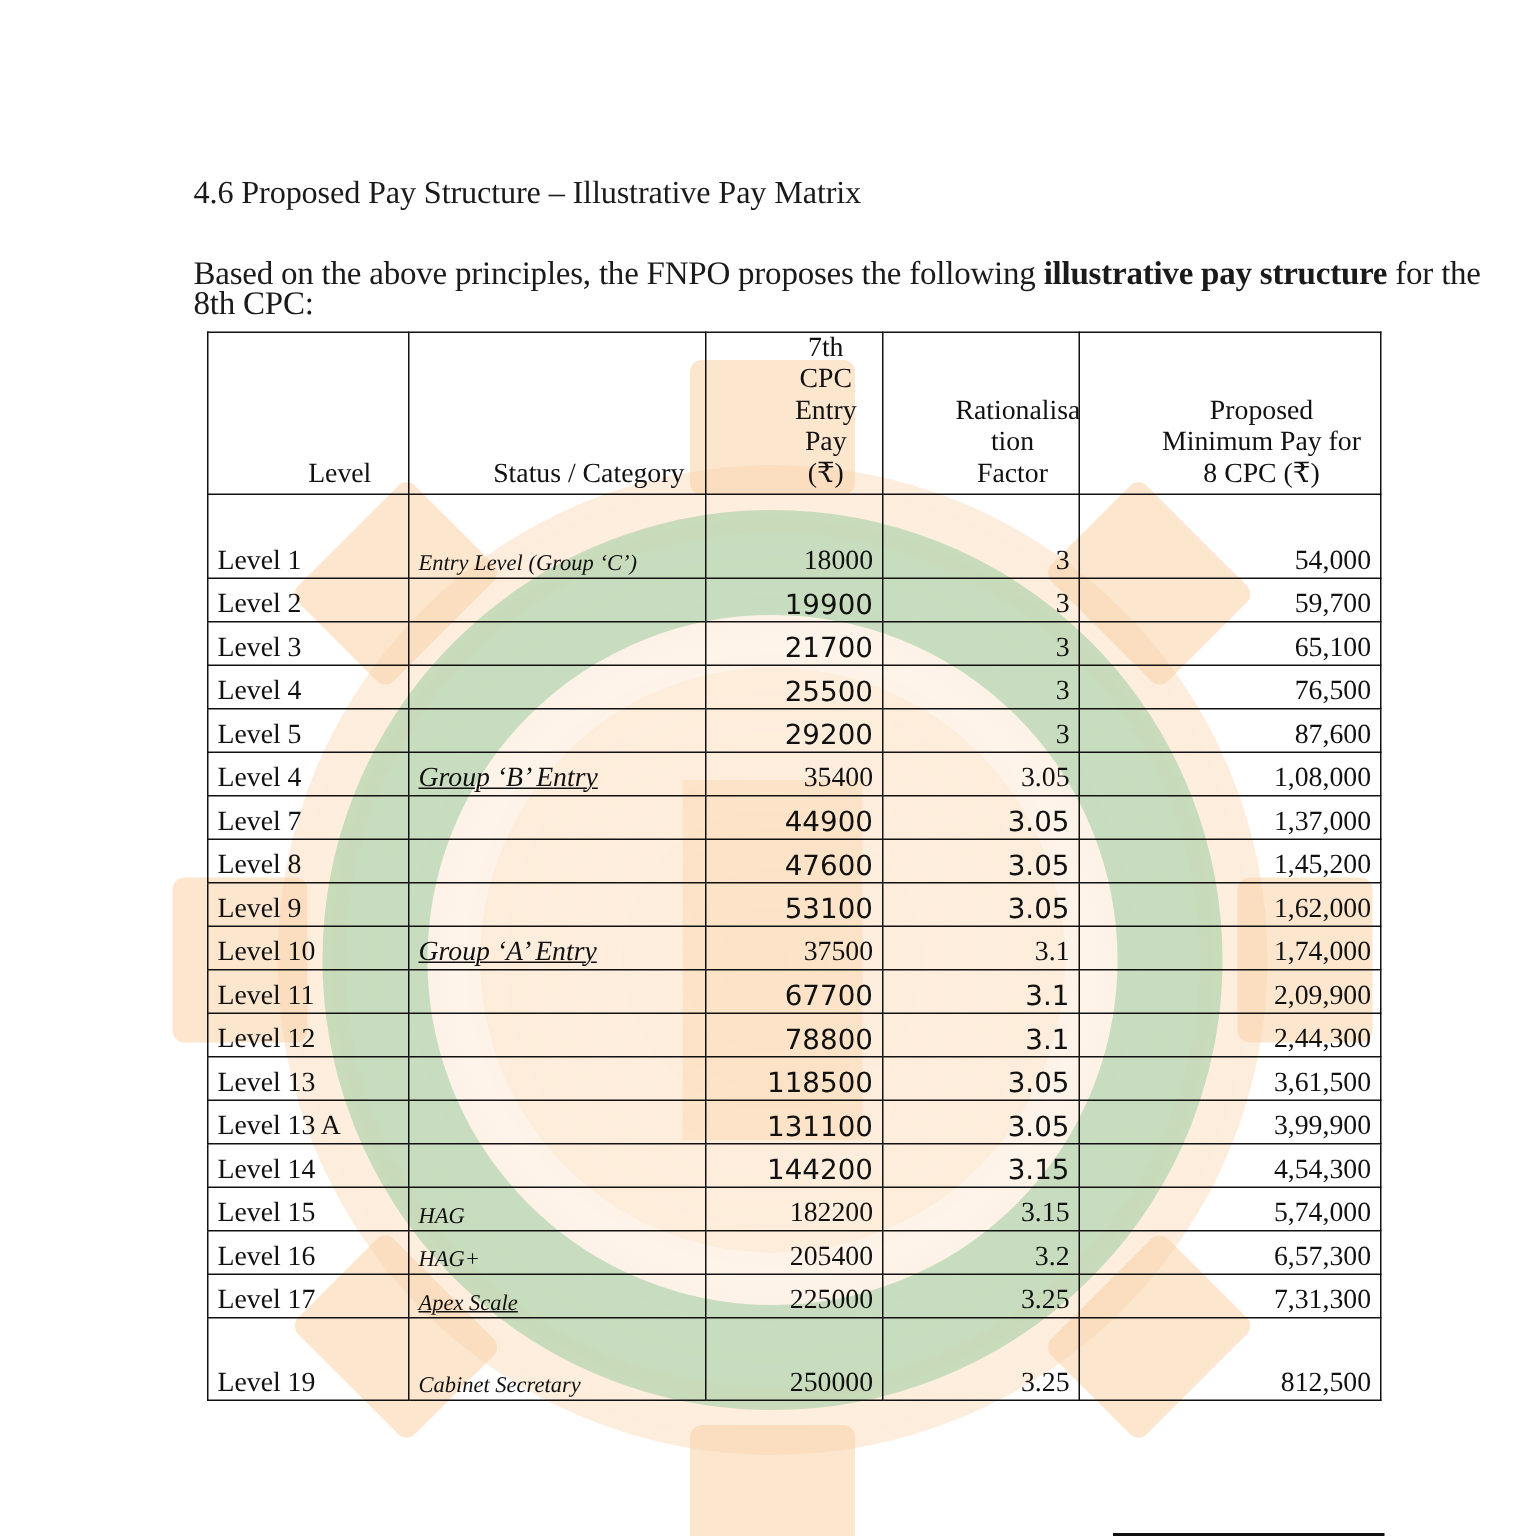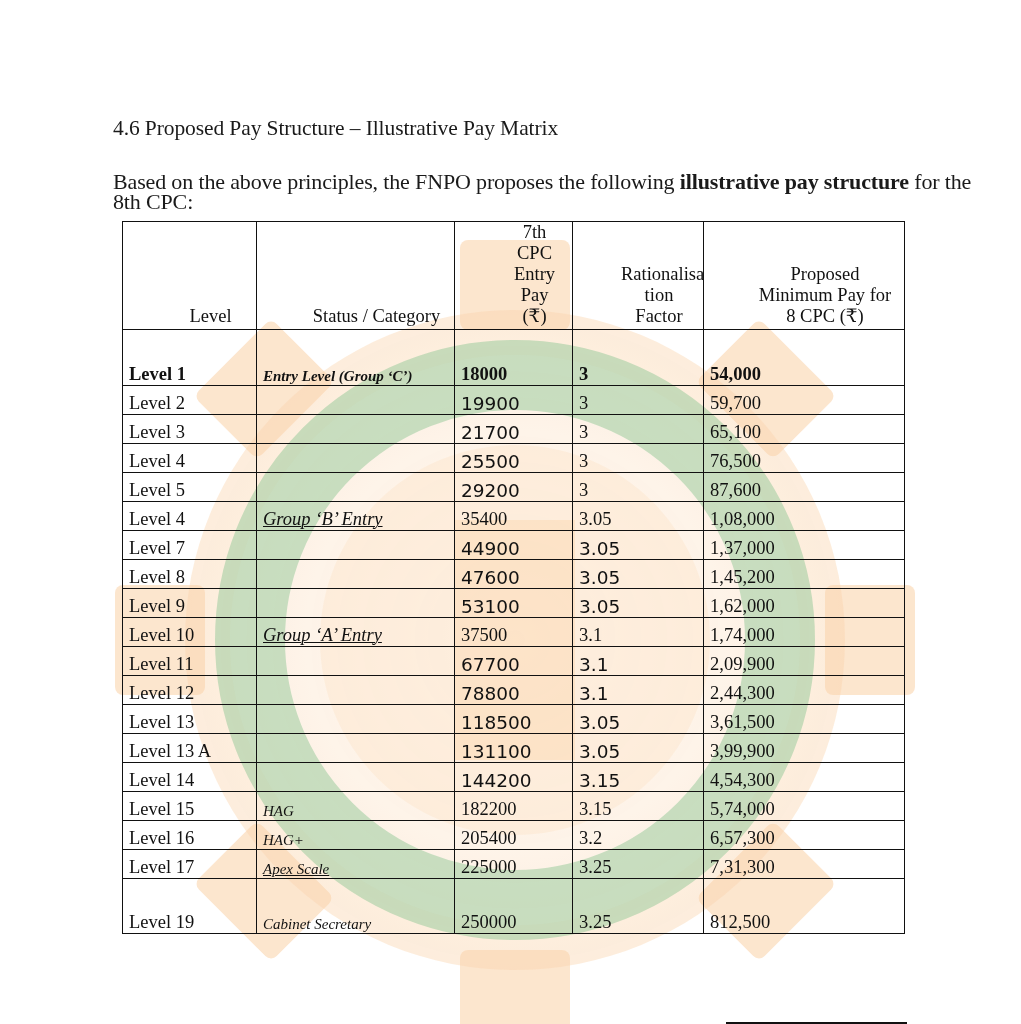--- a/index.html
+++ b/index.html
@@ -1,34 +1,34 @@
 <!DOCTYPE html>
 <html><head>
 <meta charset="utf-8">
 <style>
   html, body { margin:0; padding:0; background:#ffffff; }
   body { width:1021px; height:1024px; position:relative; overflow:hidden;
          font-family:"Liberation Serif", "DejaVu Serif", serif; color:#111; }
   .watermark { position:absolute; left:0; top:0; width:1021px; height:1024px; z-index:0; pointer-events:none; }
-  .content { position:absolute; left:0; top:0; width:816px; height:1024px; z-index:1;border-radius:32px; }
+  .content { position:absolute; left:16px; top:0; width:816px; height:1024px; z-index:1;border-radius:32px; }
   .heading { position:absolute; left:113px; top:116px; font-size:21.5px; color:#1a1a1a; white-space:nowrap; letter-spacing:-0.1px; }
   .intro { position:absolute; left:113px; top:172px; width:860px; font-size:22px; line-height:20px; color:#1a1a1a; letter-spacing:-0.15px; }
   .intro b { font-weight:bold; }
   table.matrix { position:absolute; left:122px; top:221px; border-collapse:collapse; table-layout:fixed; width:782px; }
   table.matrix td, table.matrix th { border:1.5px solid #111; padding:0 6px; font-size:18.5px; line-height:21px; vertical-align:bottom; }
   table.matrix th { font-weight:normal; text-align:center; padding-bottom:2px;padding-left:48px; }
   table.matrix th.lvl { text-align:center; }
   tr.head { height:79px; }
   tr.r { height:29px; }
-  tr.r1 { height:56px;font-weight:bold; }
+  tr.r1 { height:56px; }
   tr.r18 { height:55px; }
   td.c-level { text-align:left; padding-left:9px; padding-bottom:1px; }
   td.c-cat { text-align:left; font-style:italic; font-size:16px; padding-left:10px; padding-bottom:1px;margin-top:24px; }
   td.c-cat.small { font-size:15px; line-height:17px; }
-  td.c-pay, td.c-fac, td.c-min { text-align:left; padding-bottom:1px; }
+  td.c-pay, td.c-fac, td.c-min { text-align:right; padding-bottom:1px; }
   td.sans { font-family:"DejaVu Sans", "Liberation Sans", sans-serif; font-size:16px; }
   td.c-min { padding-left:30px;margin-top:16px; }
   .ul { text-decoration:underline; text-decoration-thickness:1px; }
   .footer-line { position:absolute; left:726px; top:1022px; width:181px; height:2px; background:#111; }
 </style>
 </head>
 <body>
 
 <svg class="watermark" viewBox="0 0 1021 1024" xmlns="http://www.w3.org/2000/svg">
   <defs>

